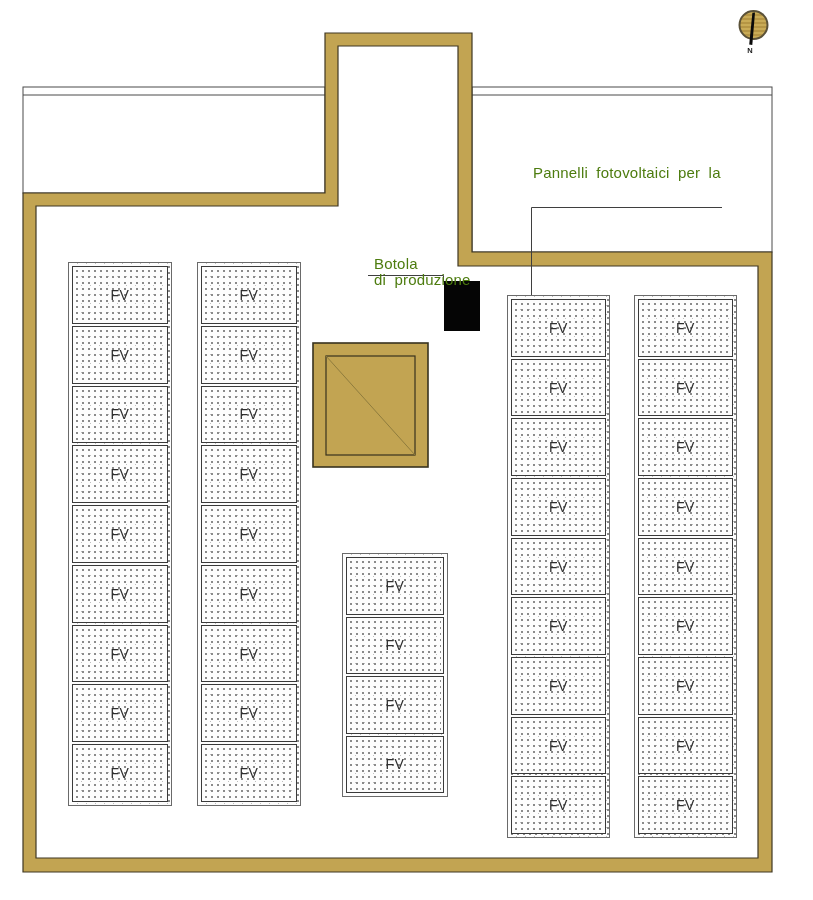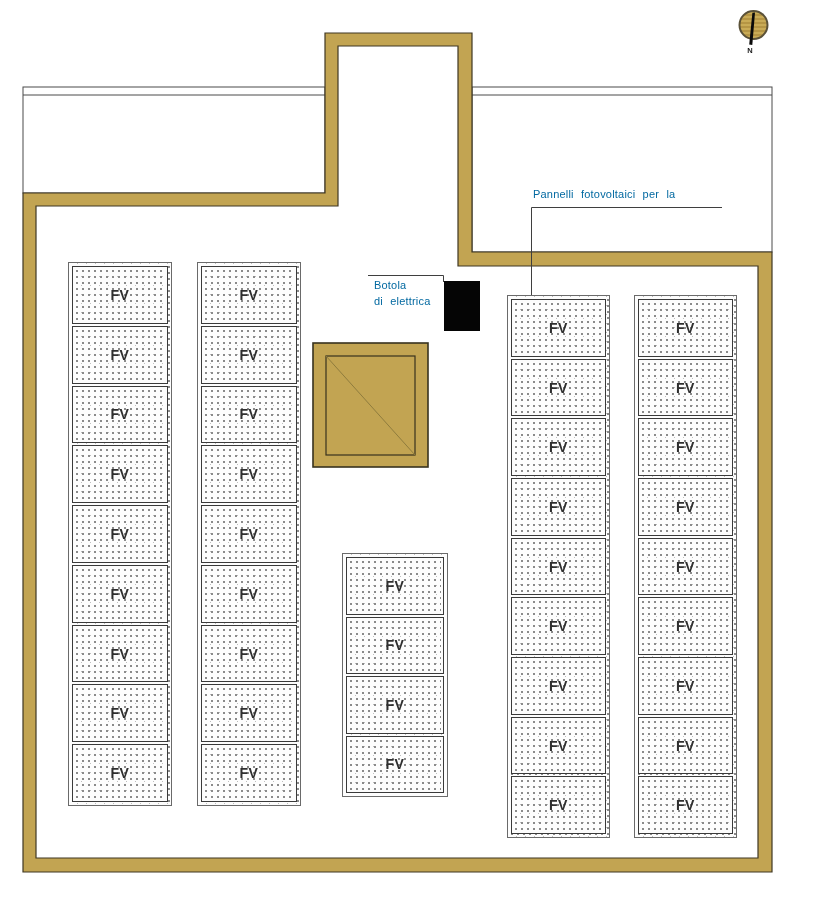--- a/index.html
+++ b/index.html
@@ -2,33 +2,32 @@
 <html><head>
 <meta charset="utf-8">
 <style>
   html,body{margin:0;padding:0;background:#ffffff;}
   .canvas{
     position:relative;width:813px;height:900px;background:#ffffff;
     font-family:"Liberation Sans",sans-serif;overflow:hidden;
   }
   .canvas > svg{position:absolute;left:0;top:0;}
   .anno{
-    position:absolute;color:#0369a1;font-size:11px;line-height:16px;
-    letter-spacing:.2px;word-spacing:4px;white-space:nowrap;margin-top:21px;
+    position:absolute;color:#4d7c0f;font-size:15px;line-height:16px;
+    letter-spacing:.2px;word-spacing:4px;white-space:nowrap;
   }
   .pv-anno{left:533px;top:164px;line-height:18px;}
   .botola-anno{left:374px;top:256px;}
   .stipple{
     background-color:#fdfdfd;
     background-image:
       radial-gradient(rgba(105,105,105,.8) .7px, transparent .95px),
       radial-gradient(rgba(140,140,140,.55) .7px, transparent .95px);
     background-size:6px 6px, 9px 9px;
     background-position:1px 1px, 4px 5px;
-    font-weight:bold;
   }
   .pv-col{
     position:absolute;box-sizing:border-box;border:1px solid #6a6a6a;
     padding:3px;display:flex;flex-direction:column;gap:2px;
   }
   .pv-panel{
     flex:1;box-sizing:border-box;border:1px solid #3a3a3a;
     display:flex;align-items:center;justify-content:center;
     box-shadow:inset 0 0 0 2px #fcfcfc;
   }
@@ -76,21 +75,21 @@
       <text x="750" y="53" text-anchor="middle" font-size="7.5" fill="#1d1d1d" font-family="Liberation Sans, sans-serif" font-weight="bold">N</text>
     </g>
   </svg>
 
   <div class="anno pv-anno">
     <div>Pannelli  fotovoltaici  per  la</div>
   </div>
 
   <div class="anno botola-anno">
     <div>Botola</div>
-    <div>di  elettrica</div>
+    <div>di  produzione</div>
   </div>
 
   <div id="columns-layer">
       <div class="pv-col stipple" style="left: 68px; top: 262px; width: 104px; height: 544px;">
         <div class="pv-panel stipple">
           <span>FV</span>
         </div>
         <div class="pv-panel stipple">
           <span>FV</span>
         </div>

